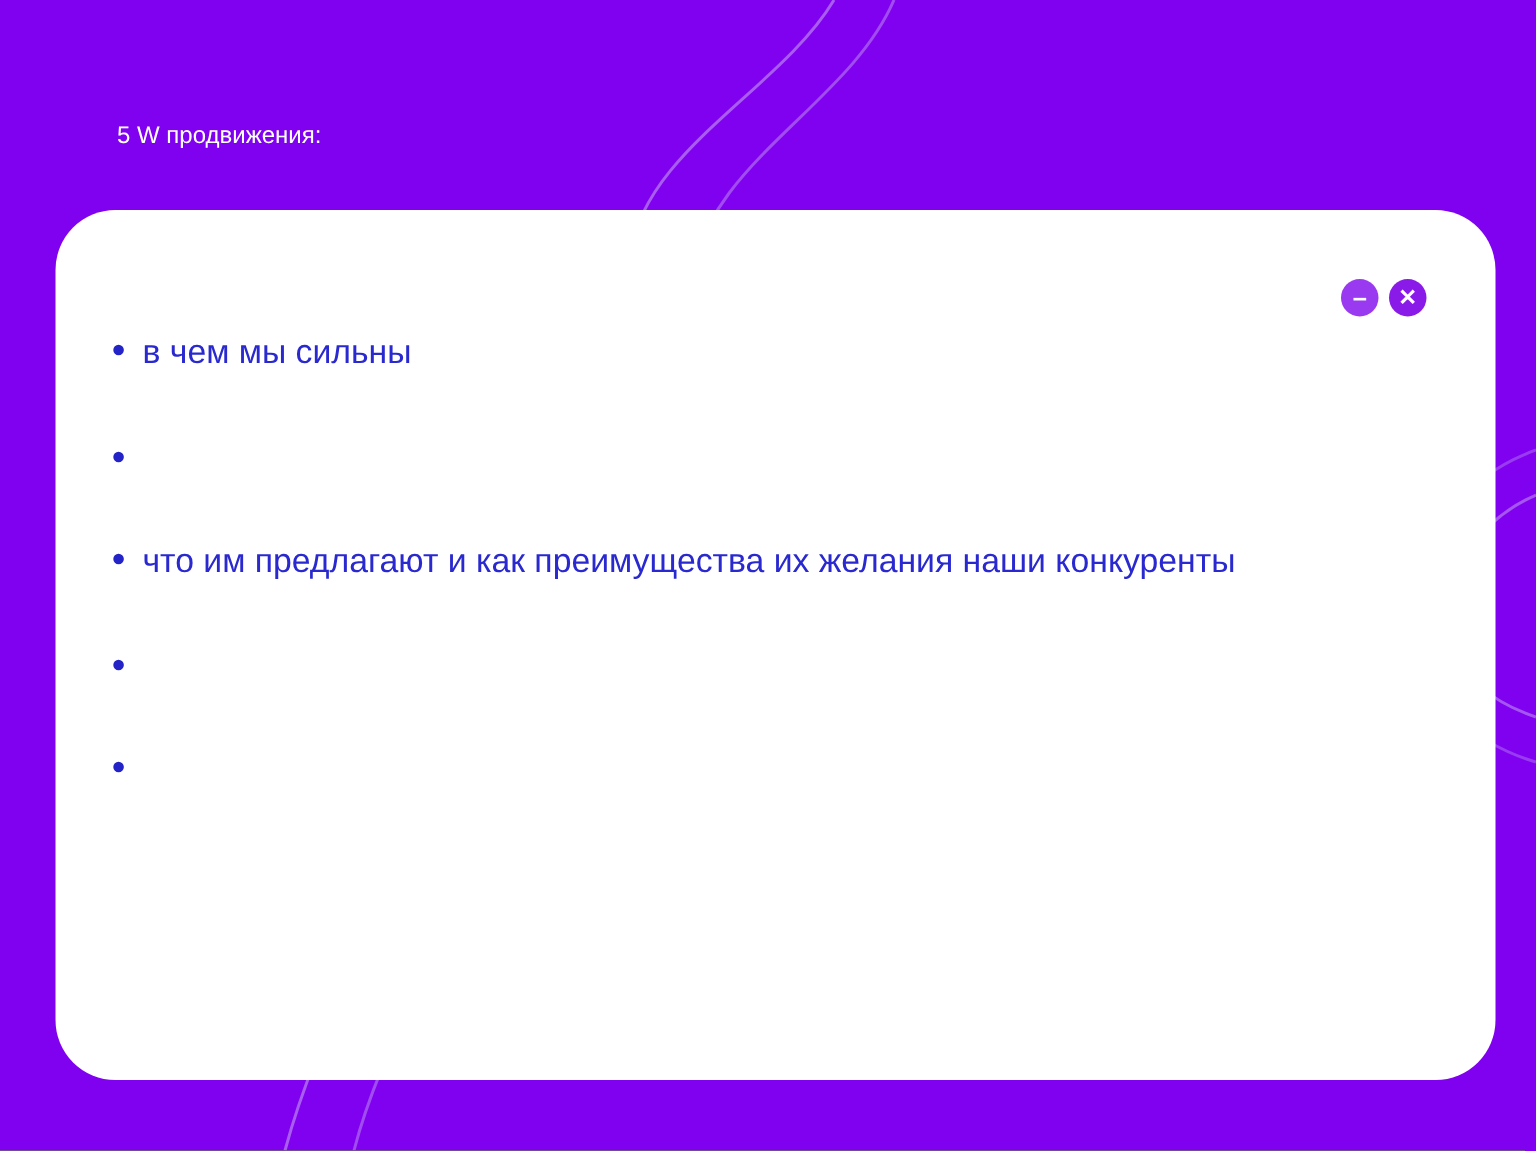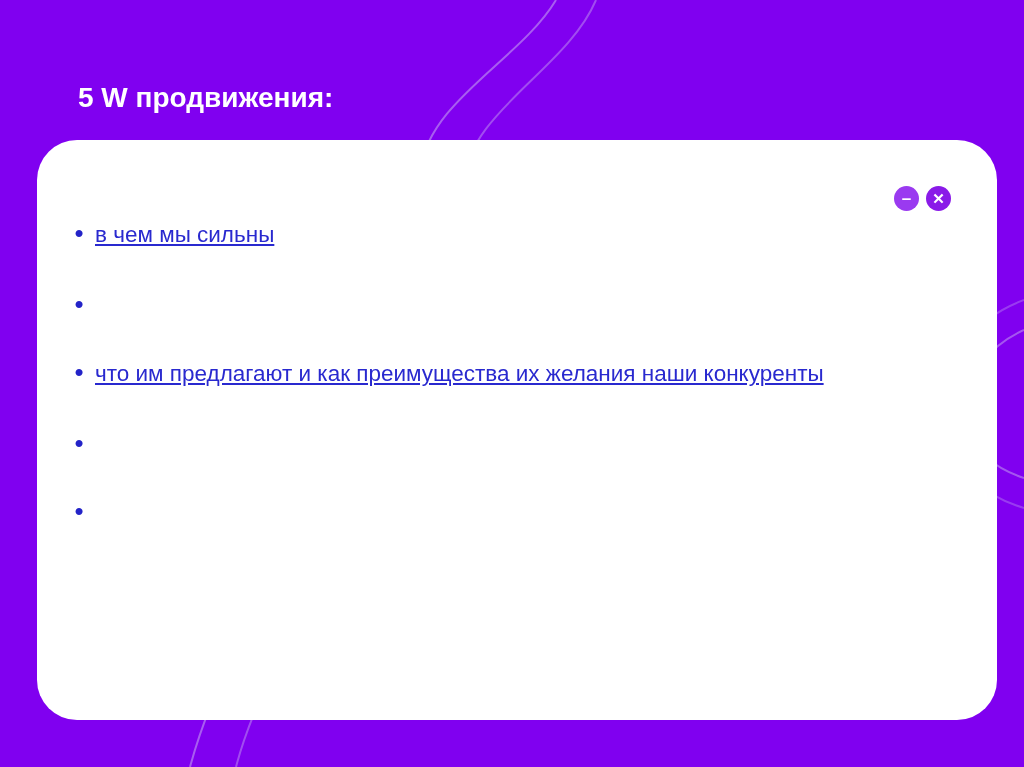--- a/index.html
+++ b/index.html
@@ -31,22 +31,22 @@
     font-size: 46px;
     font-weight: bold;
     letter-spacing: -1px;
     line-height: 1;
   }
   .slide-title {
     position: absolute;
     left: 78px;
     top: 82px;
     color: #ffffff;
-    font-size: 28px;
-    font-weight: bold;
+    font-size: 16px;
+    font-weight: normal;
   }
   .card {
     position: absolute;
     left: 37px;
     top: 140px;
     width: 960px;
     height: 580px;
     background: #ffffff;
     border-radius: 40px;
     box-sizing: border-box;
@@ -94,21 +94,20 @@
     color: #2323c8;
     font-size: 26px;
     line-height: 30px;
     text-align: center;
   }
   .bullet .text {
     color: #2929cf;
     font-size: 22.5px;
     line-height: 33px;
     max-width: 855px;
-    text-decoration: underline;
   }
 </style>
 </head>
 <body>
 
 <div class="slide">
 
   <svg class="swirls" width="1024" height="767" viewBox="0 0 1024 767" fill="none">
     <path d="M556 0 C 520 60, 430 100, 420 170 C 410 250, 470 300, 440 390 C 415 470, 300 520, 250 620 C 215 690, 200 730, 190 767" stroke="#c9a9f0" stroke-opacity="0.55" stroke-width="2" fill="none"></path>
     <path d="M596 0 C 566 70, 470 110, 462 185 C 454 265, 512 315, 484 400 C 456 482, 340 530, 292 630 C 258 700, 244 736, 236 767" stroke="#c9a9f0" stroke-opacity="0.45" stroke-width="2" fill="none"></path>

